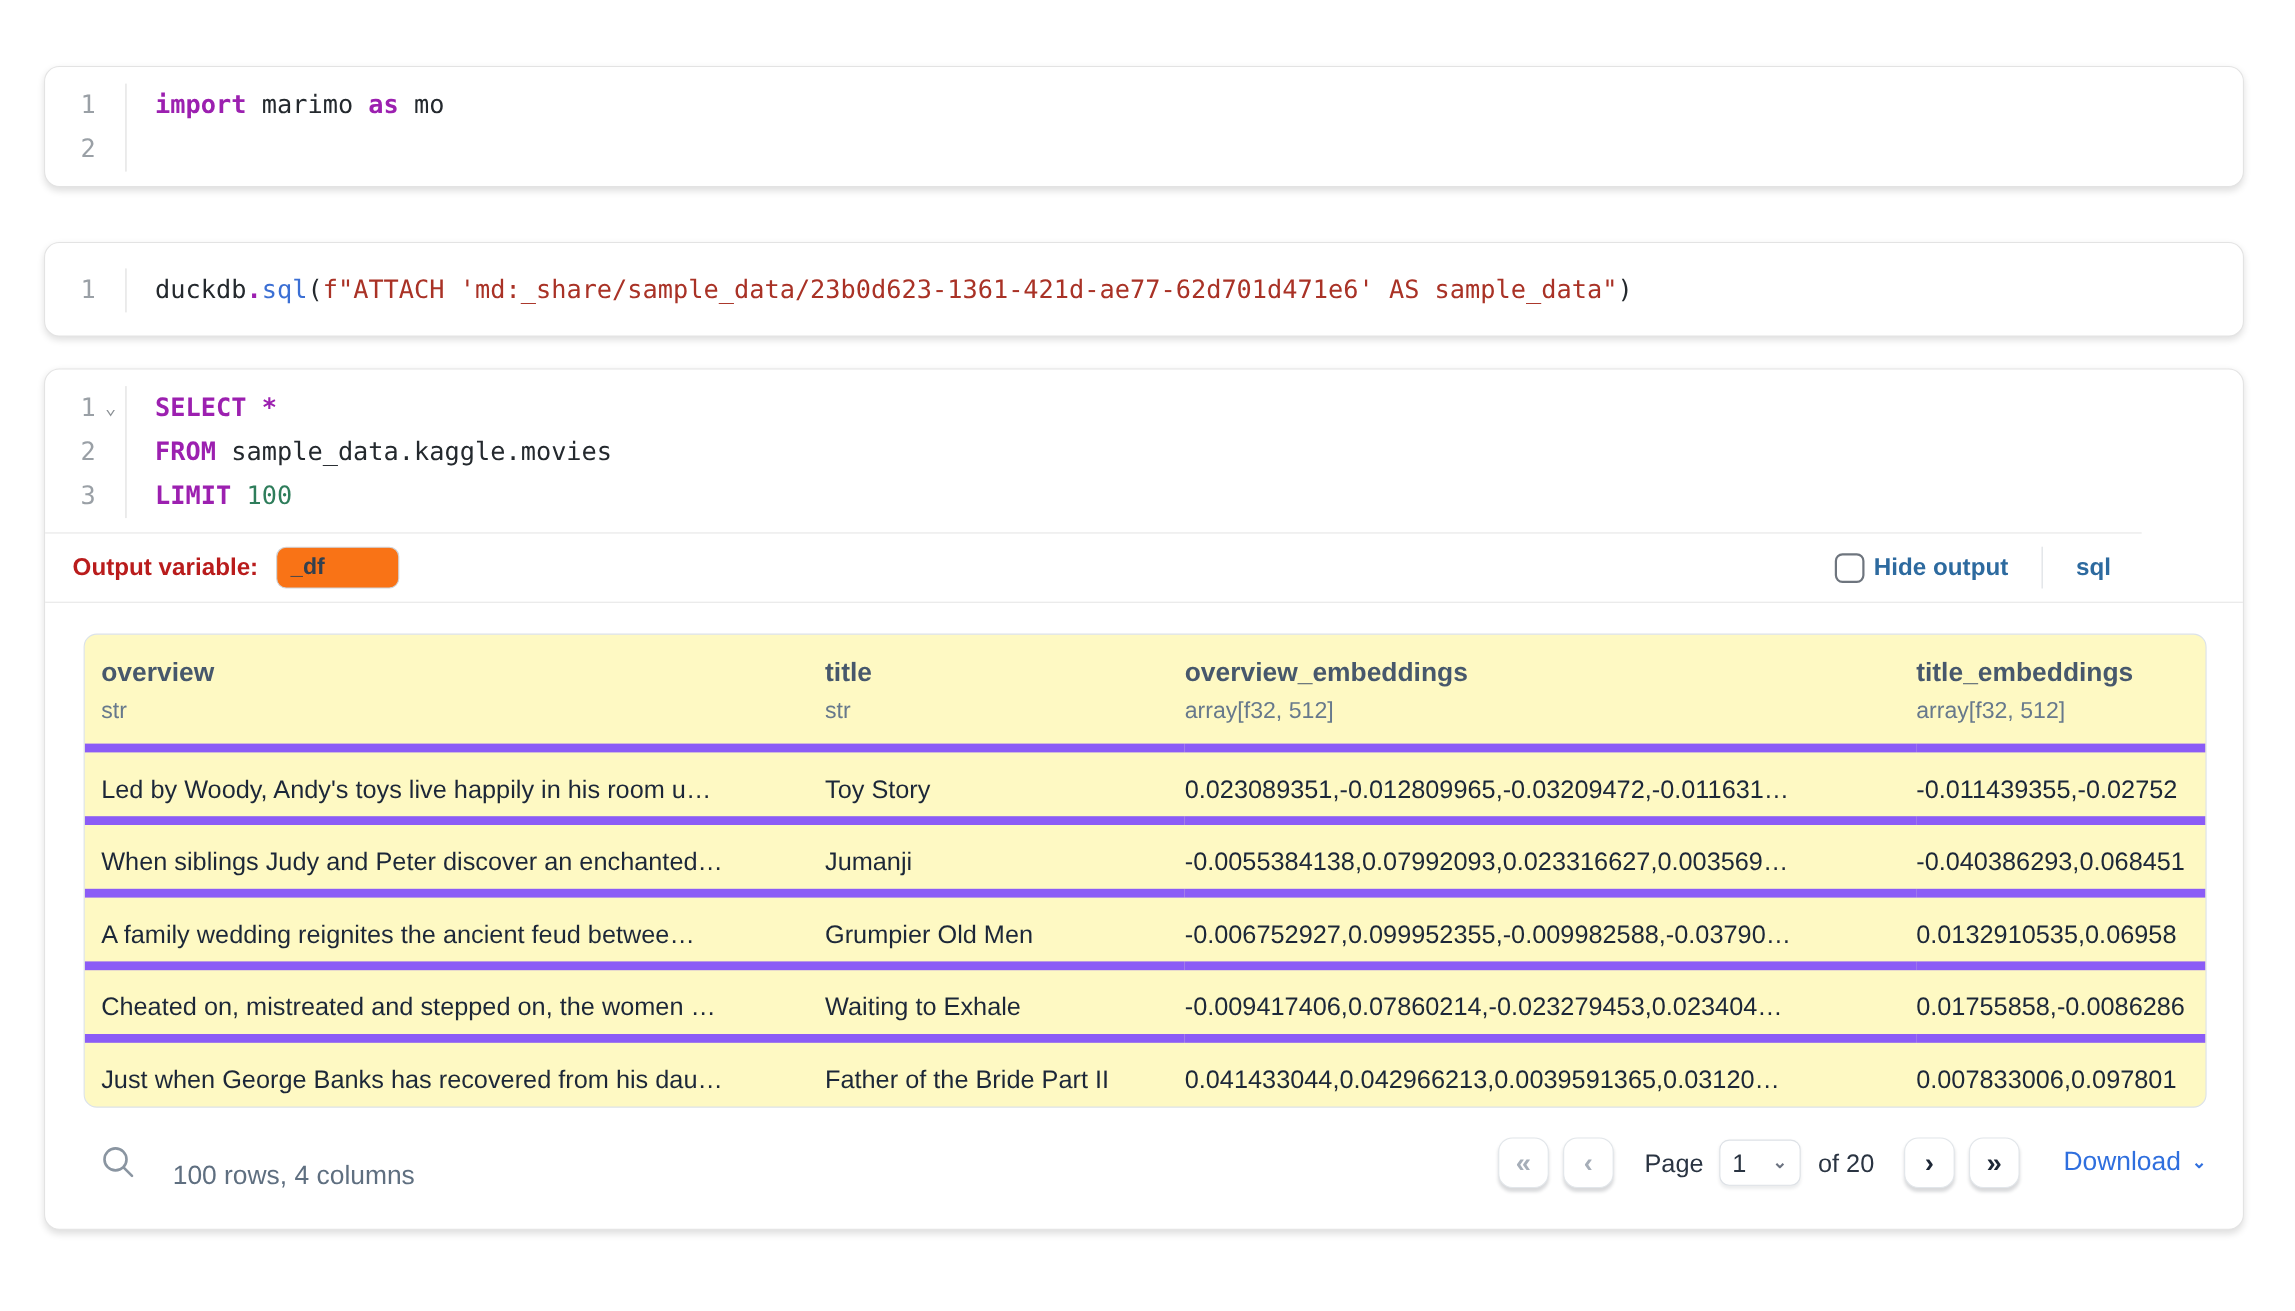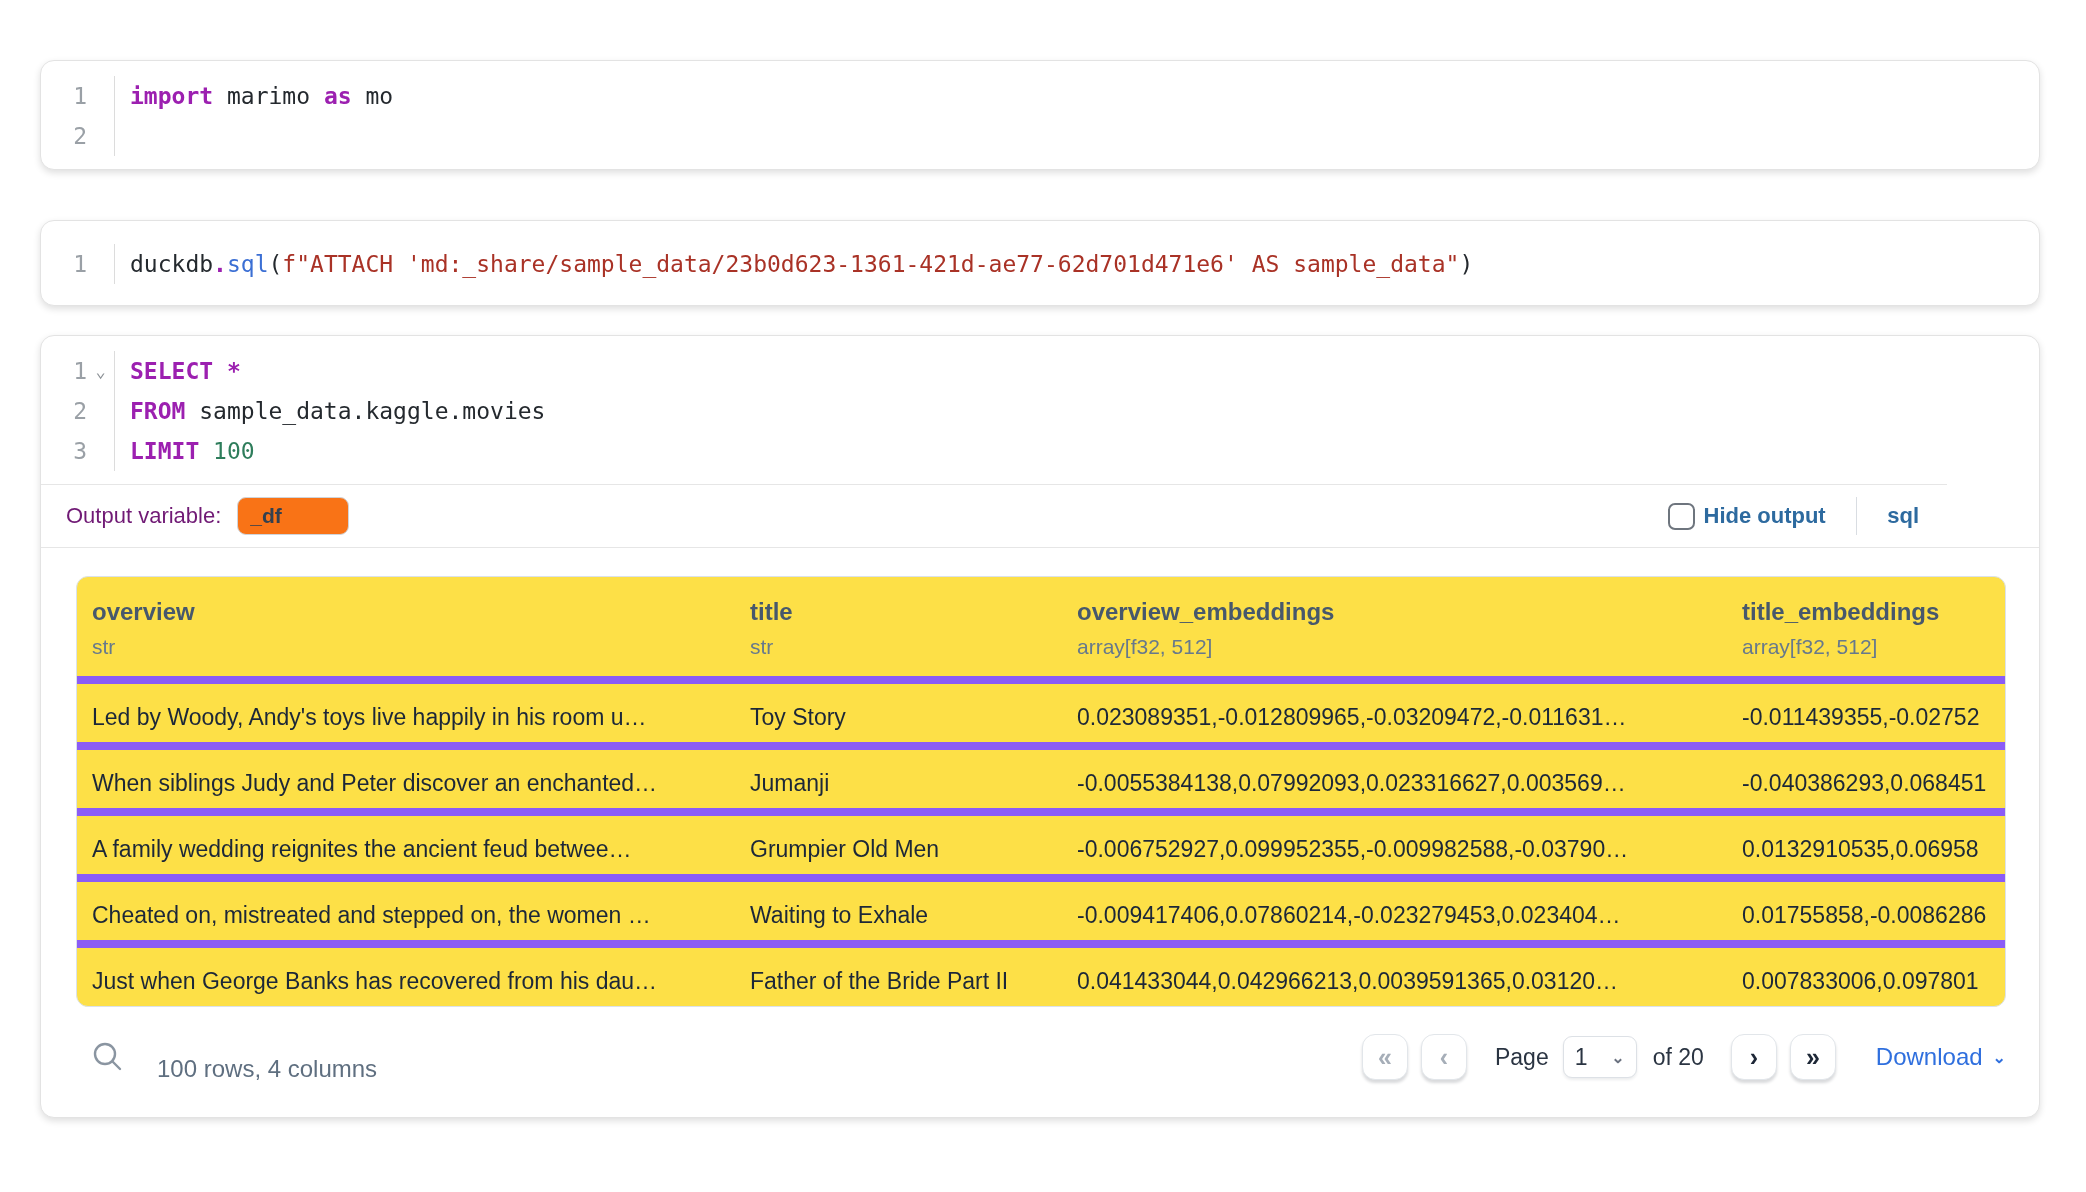--- a/index.html
+++ b/index.html
@@ -13,45 +13,45 @@
   .cell-1 { margin-bottom:50px; }
   .cell-2 { margin-bottom:29px; }
 
   
   .code-area { display:flex; padding:15px 0 13px 0; }
   .code-area.pad-lg { padding:23px 0 21px 0; }
   .gutter { width:46px; text-align:right; color:#9aa0a6; flex:none; }
   .folds  { width:27px; text-align:center; color:#8c9196; flex:none; }
   .gutter, .folds, .code { font-family:"DejaVu Sans Mono", monospace; font-size:23px; line-height:40px; }
   .fold-slot { height:40px; font-size:17px; }
-  .code { border-left:1.5px solid #dcdcdc; padding-left:15px; flex:1; white-space:pre; color:#24292e; }
+  .code { border-left:1.5px solid #dcdcdc; padding-left:26px; flex:1; white-space:pre; color:#24292e; }
   .src-line { height:40px; }
   .tok-kw  { color:#9c20b0; font-weight:bold; }
   .tok-txt { color:#24292e; }
   .tok-str { color:#a93226; }
   .tok-fn  { color:#3b6fd4; }
   .tok-num { color:#2e7d5b;margin-top:40px; }
 
   
   .code-divider { border-top:1.5px solid #e6e6e6; margin-right:92px; }
   .output-bar { display:flex; align-items:center; height:62px; padding:0 120px 0 25px; }
-  .ov-label { font-size:22px; font-weight:normal; color:#701a75; }
+  .ov-label { font-size:22px; font-weight:bold; color:#b91c1c; }
   .ov-input { margin-left:16px; width:112px; height:38px; border:1.5px solid #cfd4da; border-radius:9px;
               padding:0 12px; font-size:21px; font-weight:bold; color:#33404f; background:#f97316;
               font-family:"Liberation Sans", sans-serif; }
   .spacer { flex:1; }
   .checkbox { width:27px; height:27px; border:2.5px solid #6e757e; border-radius:7px; background:#fff; flex:none; }
   .hide-label { margin-left:9px; font-size:22px; font-weight:bold; color:#2d6a9f; }
   .vdiv { width:1.5px; height:38px; background:#d9dde2; margin:0 30px; }
   .lang-label { font-size:22px; font-weight:bold; color:#2d6a9f; }
   .full-divider { border-top:1.5px solid #e6e6e6; }
 
   
   .table-wrap { padding:28px 33px 0 35px; }
-  .data-table { border:1.5px solid #dbe2ea; border-radius:12px; overflow:hidden; background:#fde047; }
+  .data-table { border:1.5px solid #dbe2ea; border-radius:12px; overflow:hidden; background:#fef9c3; }
   .thead-row, .trow { display:grid; grid-template-columns:673px 327px 665px 1fr; }
   .th { padding:21px 0 17px 0; }
   .th:first-child, .td:first-child { padding-left:15px; }
   .col-name { font-size:24px; font-weight:bold; color:#47586c; }
   .col-type { font-size:21px; color:#67798c; margin-top:9px; }
   .td { height:66px; line-height:66px; font-size:23px; color:#1c2738;
         white-space:nowrap; overflow:hidden; border-top:8px solid #8b5cf6; }
 
   
   .table-footer { display:flex; align-items:center; padding:24px 33px 34px 50px; }

